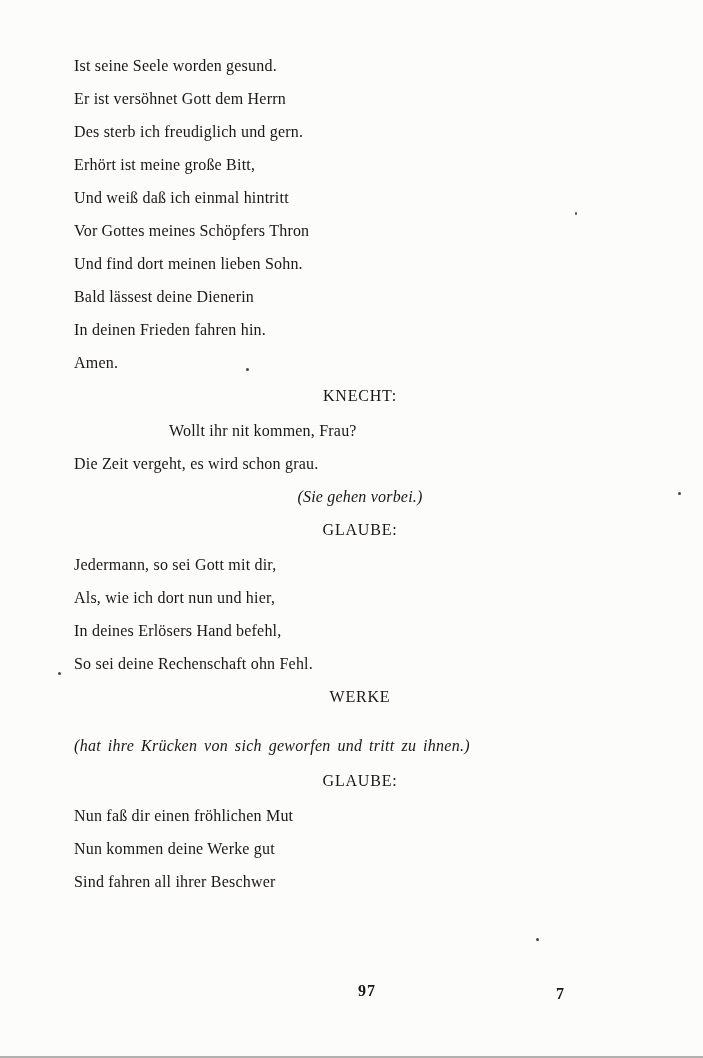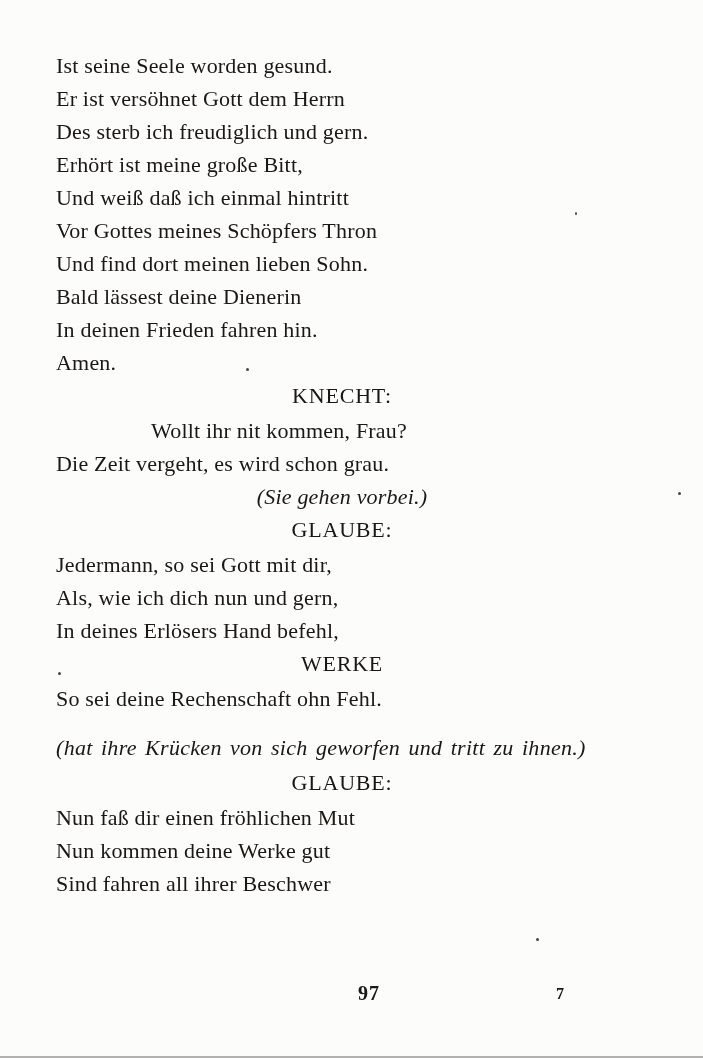--- a/index.html
+++ b/index.html
@@ -8,24 +8,24 @@
     width: 703px;
     height: 1058px;
     margin: 0 auto;
     background: #fcfcfa;
     font-family: "Liberation Serif", "DejaVu Serif", serif;
     color: #1b1713;
     overflow: hidden;
   }
   .text-block {
     position: absolute;
-    left: 56px;
+    left: 74px;
     top: 49px;
     width: 572px;
-    font-size: 22px;
+    font-size: 16px;
     line-height: 33px;
     letter-spacing: 0.2px;
   }
   .line { min-height: 33px; }
   .indent { padding-left: 95px; }
   .speaker {
     text-align: center;
     letter-spacing: 0.8px;
     margin-top: 0;
     margin-bottom: 2px;
@@ -45,21 +45,21 @@
     position: absolute;
     top: 982px;
     left: 0;
     width: 703px;
     height: 30px;
   }
   .page-number {
     position: absolute;
     left: 358px;
     top: 0;
-    font-size: 20px;
+    font-size: 16px;
     font-weight: bold;
     letter-spacing: 1px;
   }
   .signature-mark {
     position: absolute;
     left: 556px;
     top: 3px;
     font-size: 16px;
     font-weight: bold;
   }
@@ -94,25 +94,25 @@
     <div class="line verse">In deinen Frieden fahren hin.</div>
     <div class="line verse">Amen.</div>
 
     <div class="line speaker">KNECHT:</div>
     <div class="line verse indent">Wollt ihr nit kommen, Frau?</div>
     <div class="line verse">Die Zeit vergeht, es wird schon grau.</div>
     <div class="line stage">(Sie gehen vorbei.)</div>
 
     <div class="line speaker">GLAUBE:</div>
     <div class="line verse">Jedermann, so sei Gott mit dir,</div>
-    <div class="line verse">Als, wie ich dich nun und gern,</div>
+    <div class="line verse">Als, wie ich dort nun und hier,</div>
     <div class="line verse">In deines Erlösers Hand befehl,</div>
+    <div class="line verse">So sei deine Rechenschaft ohn Fehl.</div>
+
     <div class="line speaker">WERKE</div>
-
-    <div class="line verse">So sei deine Rechenschaft ohn Fehl.</div>
     <div class="line stage wide">(hat ihre Krücken von sich geworfen und tritt zu ihnen.)</div>
 
     <div class="line speaker">GLAUBE:</div>
     <div class="line verse">Nun faß dir einen fröhlichen Mut</div>
     <div class="line verse">Nun kommen deine Werke gut</div>
     <div class="line verse">Sind fahren all ihrer Beschwer</div>
   </div>
 
   <div class="footer-row">
     <span class="page-number">97</span>

